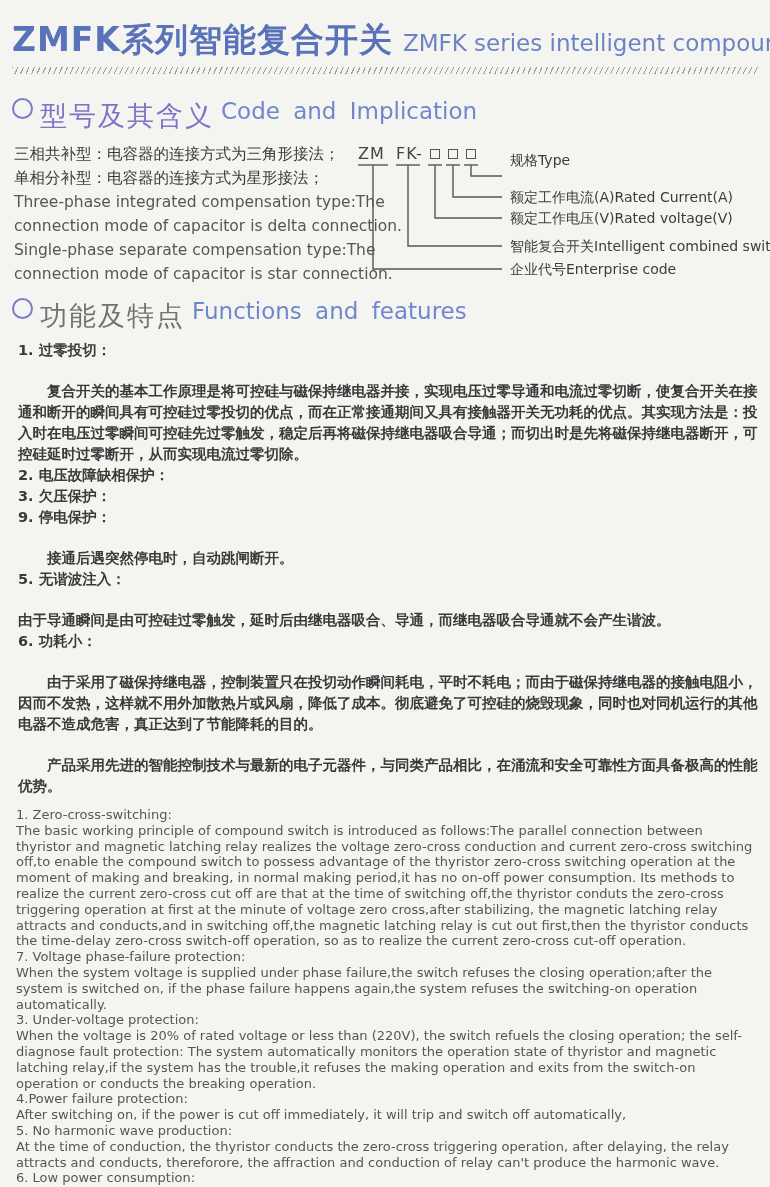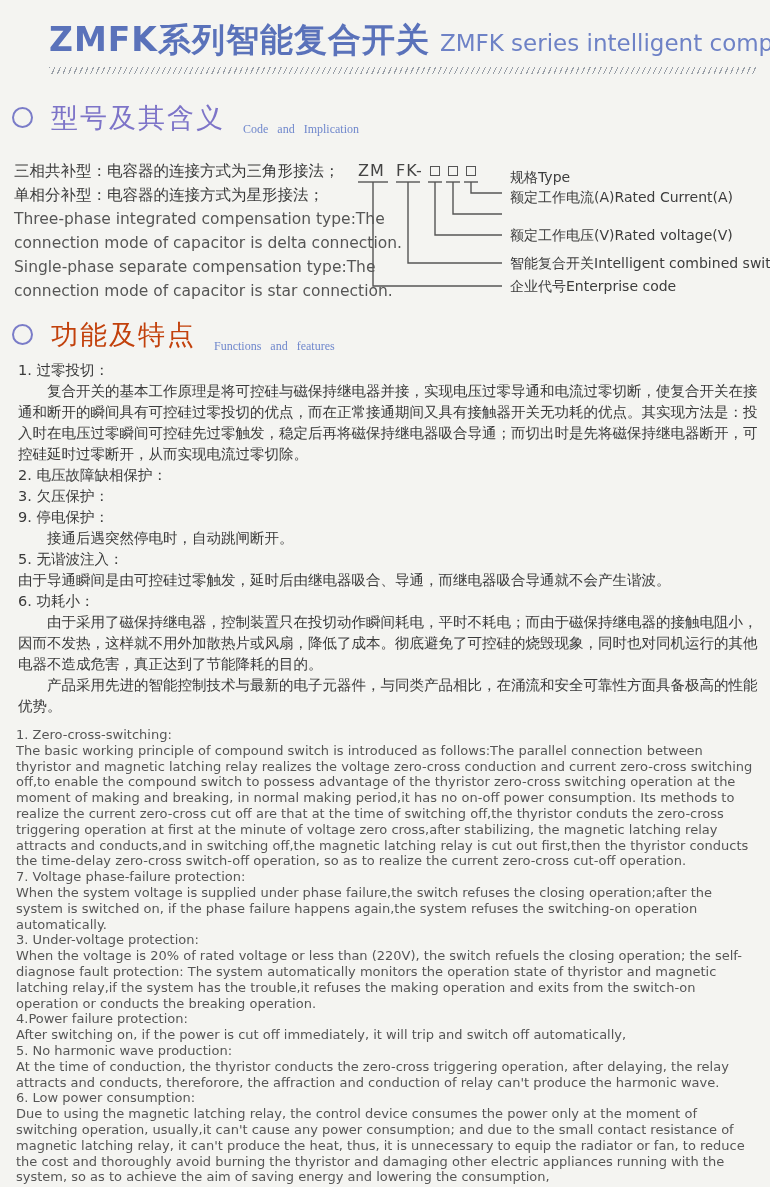--- a/index.html
+++ b/index.html
@@ -6,58 +6,58 @@
   html,body { width:770px; }
   body {
     width:770px; height:1187px; overflow:hidden;
     background:#f4f4f1;
     font-family:"DejaVu Sans", sans-serif;
     position:relative;
   }
   .page { width:770px; height:1187px; padding:0 12px; overflow:hidden; }
 
   
-  .hdr { padding-top:18px;margin-left:37px; }
+  .hdr { padding-top:18px; }
   .hdr-line { display:flex; align-items:baseline; gap:10px; white-space:nowrap; }
   .hdr-zh { font-size:33px; font-weight:bold; color:#5a72ba; letter-spacing:1px; }
   .hdr-en { font-size:23px; color:#6e82c6; }
   .hatch {
     margin-top:4px; height:7px; width:100%;
     background:repeating-linear-gradient(115deg,#9aa0a8 0,#9aa0a8 1px,transparent 1px,transparent 5px);
   }
 
   
-  .sec-head { display:flex; align-items:center; gap:18px; white-space:nowrap;font-family:Liberation Serif, serif; }
+  .sec-head { display:flex; align-items:flex-start; gap:7px; white-space:nowrap; }
   .bullet { width:21px; height:21px; border:2.5px solid #7a7cc8; border-radius:50%; flex:0 0 auto; }
   .sec-zh { font-size:27px; letter-spacing:2px; }
   .sec-zh.c1 { color:#7d74c8; }
-  .sec-zh.c2 { color:#c2410c; }
-  .sec-en { font-size:12px; color:#6f87cc; word-spacing:6px;margin-top:24px; }
+  .sec-zh.c2 { color:#737373; }
+  .sec-en { font-size:23px; color:#6f87cc; word-spacing:6px; }
   .sec-code { margin-top:24px; }
   .sec-feat { margin-top:12px; }
 
   
-  .code-row { display:flex; margin-top:22px; }
+  .code-row { display:flex; margin-top:8px; }
   .code-desc { width:340px; flex:0 0 auto; padding-left:2px; }
   .desc-line { font-size:15.5px; line-height:24px; color:#3a3a3a; white-space:nowrap; }
   .desc-line.en { color:#565656; font-size:15.5px; }
 
   .diagram { position:relative; width:406px; height:142px; flex:0 0 auto; margin-top:2px; }
   .model-txt { position:absolute; top:0; font-size:16px; color:#444; letter-spacing:1px; }
   .mp { left:6px; } .ms { left:44px; }
   .model-box { position:absolute; top:5px; width:10px; height:10px; border:1.5px solid #555; }
   .b1 { left:78px; } .b2 { left:96px; } .b3 { left:114px; }
   .diagram svg { position:absolute; left:0; top:0; }
   .dlabel { position:absolute; left:158px; font-size:14px; color:#3c3c3c; white-space:nowrap; }
-  .l0 { top:8px; } .l1 { top:28px; } .l2 { top:66px; } .l3 { top:94px; } .l4 { top:117px; }
+  .l0 { top:8px; } .l1 { top:45px; } .l2 { top:66px; } .l3 { top:94px; } .l4 { top:117px; }
 
   
-  .zh-list { margin-top:6px; padding-left:6px; color:#3a3a3a; font-size:14.5px; line-height:21px; }
+  .zh-list { margin-top:6px; padding-left:6px; color:#3a3a3a; font-size:14.5px; line-height:21px;font-weight:bold; }
   .zh-head { white-space:normal; }
-  .zh-body { text-indent:2em; }
+  .zh-body { text-indent:2em;margin-top:20px; }
   .zh-body.noindent { text-indent:0; }
 
   
   .en-list { margin-top:10px; padding-left:4px; color:#565656; font-size:13px; line-height:15.8px; }
   .en-body { margin-bottom:0; }
 </style>
 </head>
 <body>
 
 <div class="page">

